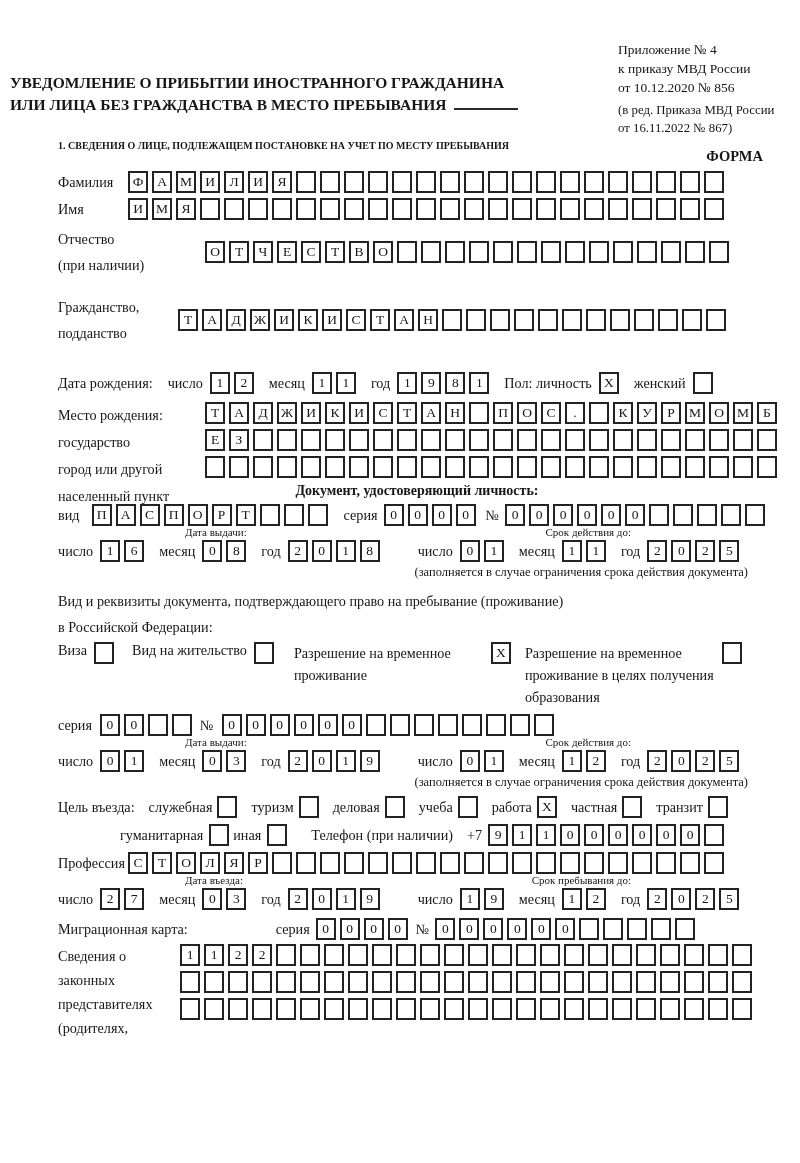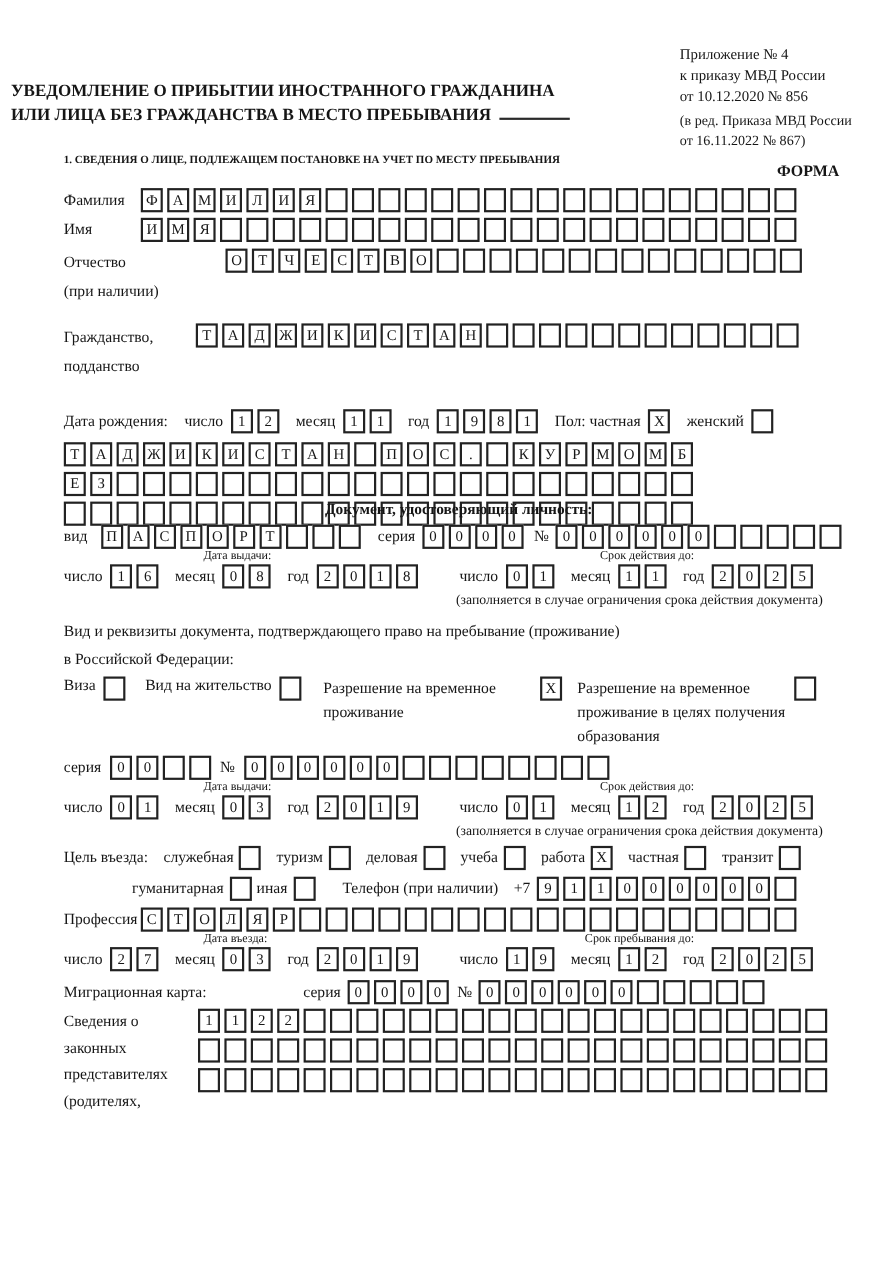--- a/index.html
+++ b/index.html
@@ -14,21 +14,21 @@
   .title{margin:72px 10px 0;text-align:left;font-weight:700;font-size:15.5px;line-height:22px}
   .blank-line{display:inline-block;width:64px;height:13px;border-bottom:2px solid #2a2a2a;margin-left:8px}
   .sec1{margin:24px 0 0 58px;font-weight:700;font-size:10px}
 
   .content{margin:20px 24px 0 58px;font-size:14.2px}
 
   .cells{display:inline-flex;gap:4px;flex:0 0 auto}
   .cell{flex:0 0 20px;width:20px;height:22px;border:2px solid #222;display:inline-flex;align-items:center;justify-content:center;font-size:13.5px;line-height:1;background:#fff}
 
   .frow{display:flex;align-items:center}
-  .frow.top{align-items:flex-start}
+  .frow.top{align-items:center}
   .lbl{flex:0 0 auto}
   .lblcol{flex:0 0 auto;line-height:26px}
   .w70{flex:0 0 70px}.w120{flex:0 0 120px}.w147{flex:0 0 147px}
 
   .mt5{margin-top:5px}.mt6{margin-top:6px}
   .r-citizenship{margin-top:16px}
   .r-birthdate{margin-top:26px;display:flex;align-items:center;gap:7px}
   .r-birthdate .gap{margin-left:8px}
   .r-birthplace{margin-top:8px;display:flex;align-items:flex-start}
   .bp-labels{flex:0 0 147px;line-height:27px}
@@ -231,27 +231,33 @@
           <span class="cell">1</span>
           <span class="cell">1</span>
         </span>
       <span class="gap">год</span>
       <span class="cells">
           <span class="cell">1</span>
           <span class="cell">9</span>
           <span class="cell">8</span>
           <span class="cell">1</span>
         </span>
-      <span class="gap">Пол: частная</span>
+      <span class="gap">Пол: личность</span>
       <span class="cell">X</span>
       <span class="gap">женский</span>
       <span class="cell"></span>
     </div>
 
     <div class="r-birthplace">
+      <div class="bp-labels">
+        <div>Место рождения:</div>
+        <div>государство</div>
+        <div>город или другой</div>
+        <div>населенный пункт</div>
+      </div>
       <div class="crows">
         <span class="cells">
             <span class="cell">Т</span>
             <span class="cell">А</span>
             <span class="cell">Д</span>
             <span class="cell">Ж</span>
             <span class="cell">И</span>
             <span class="cell">К</span>
             <span class="cell">И</span>
             <span class="cell">С</span>

